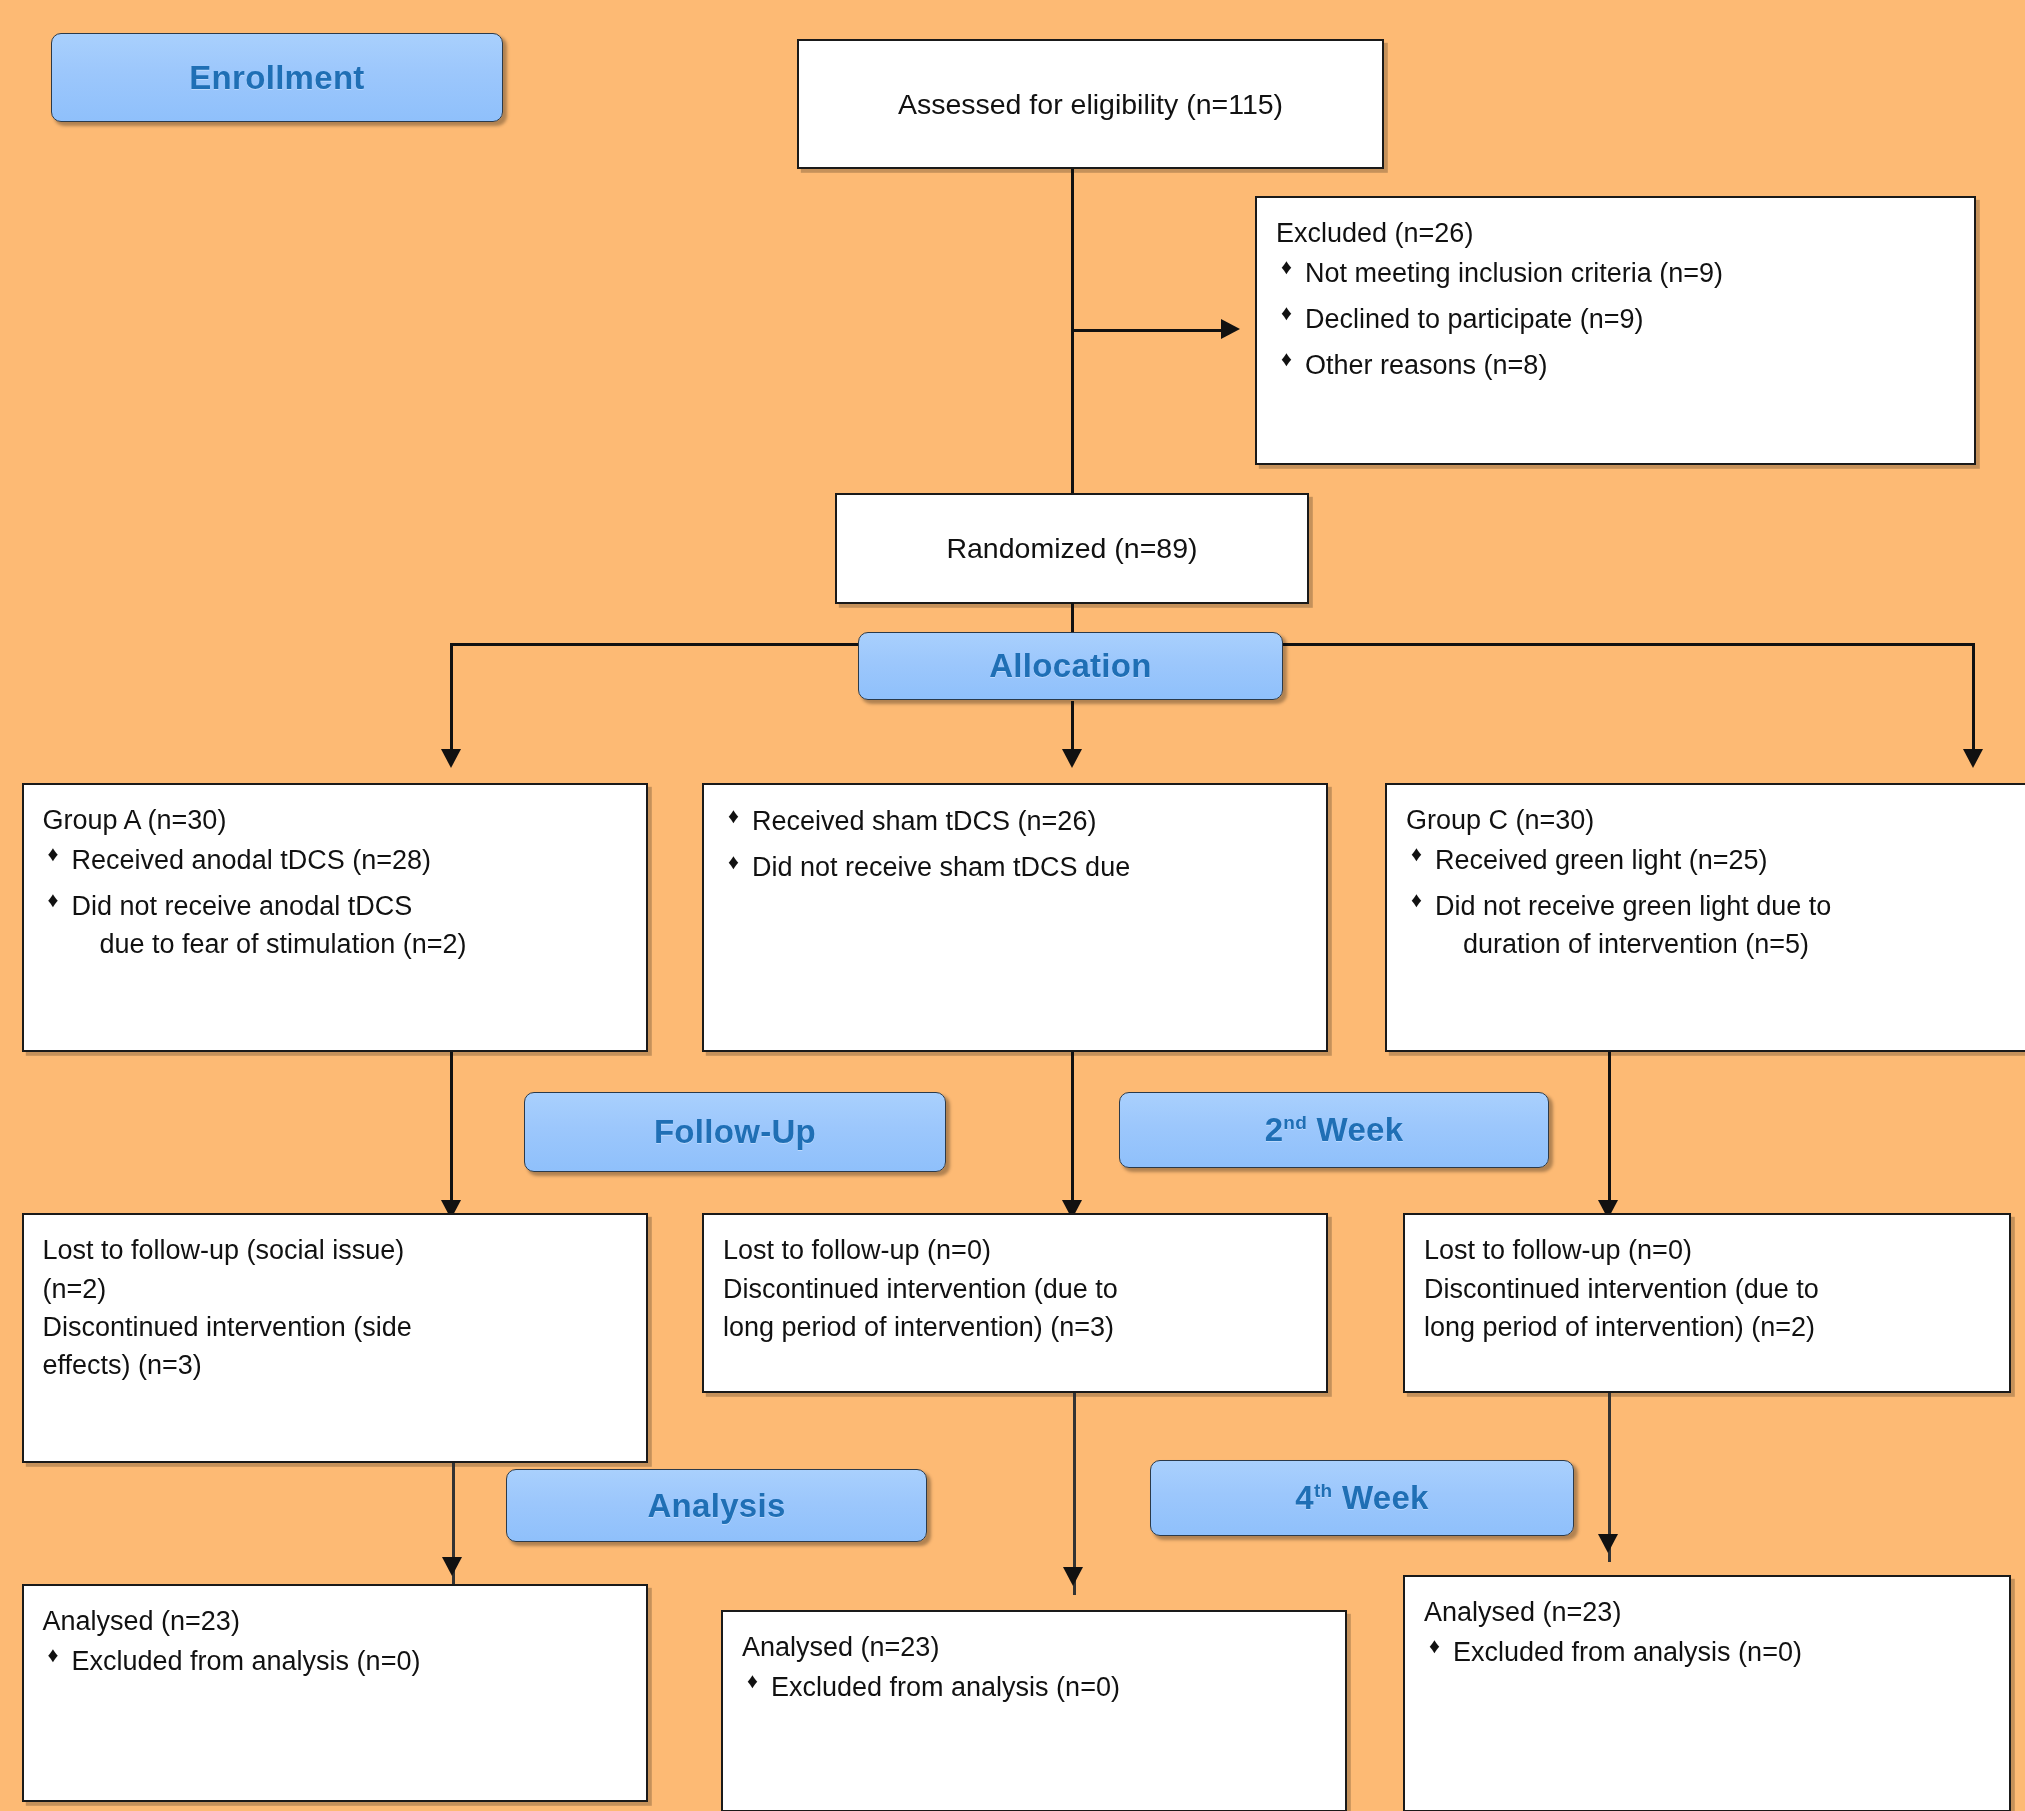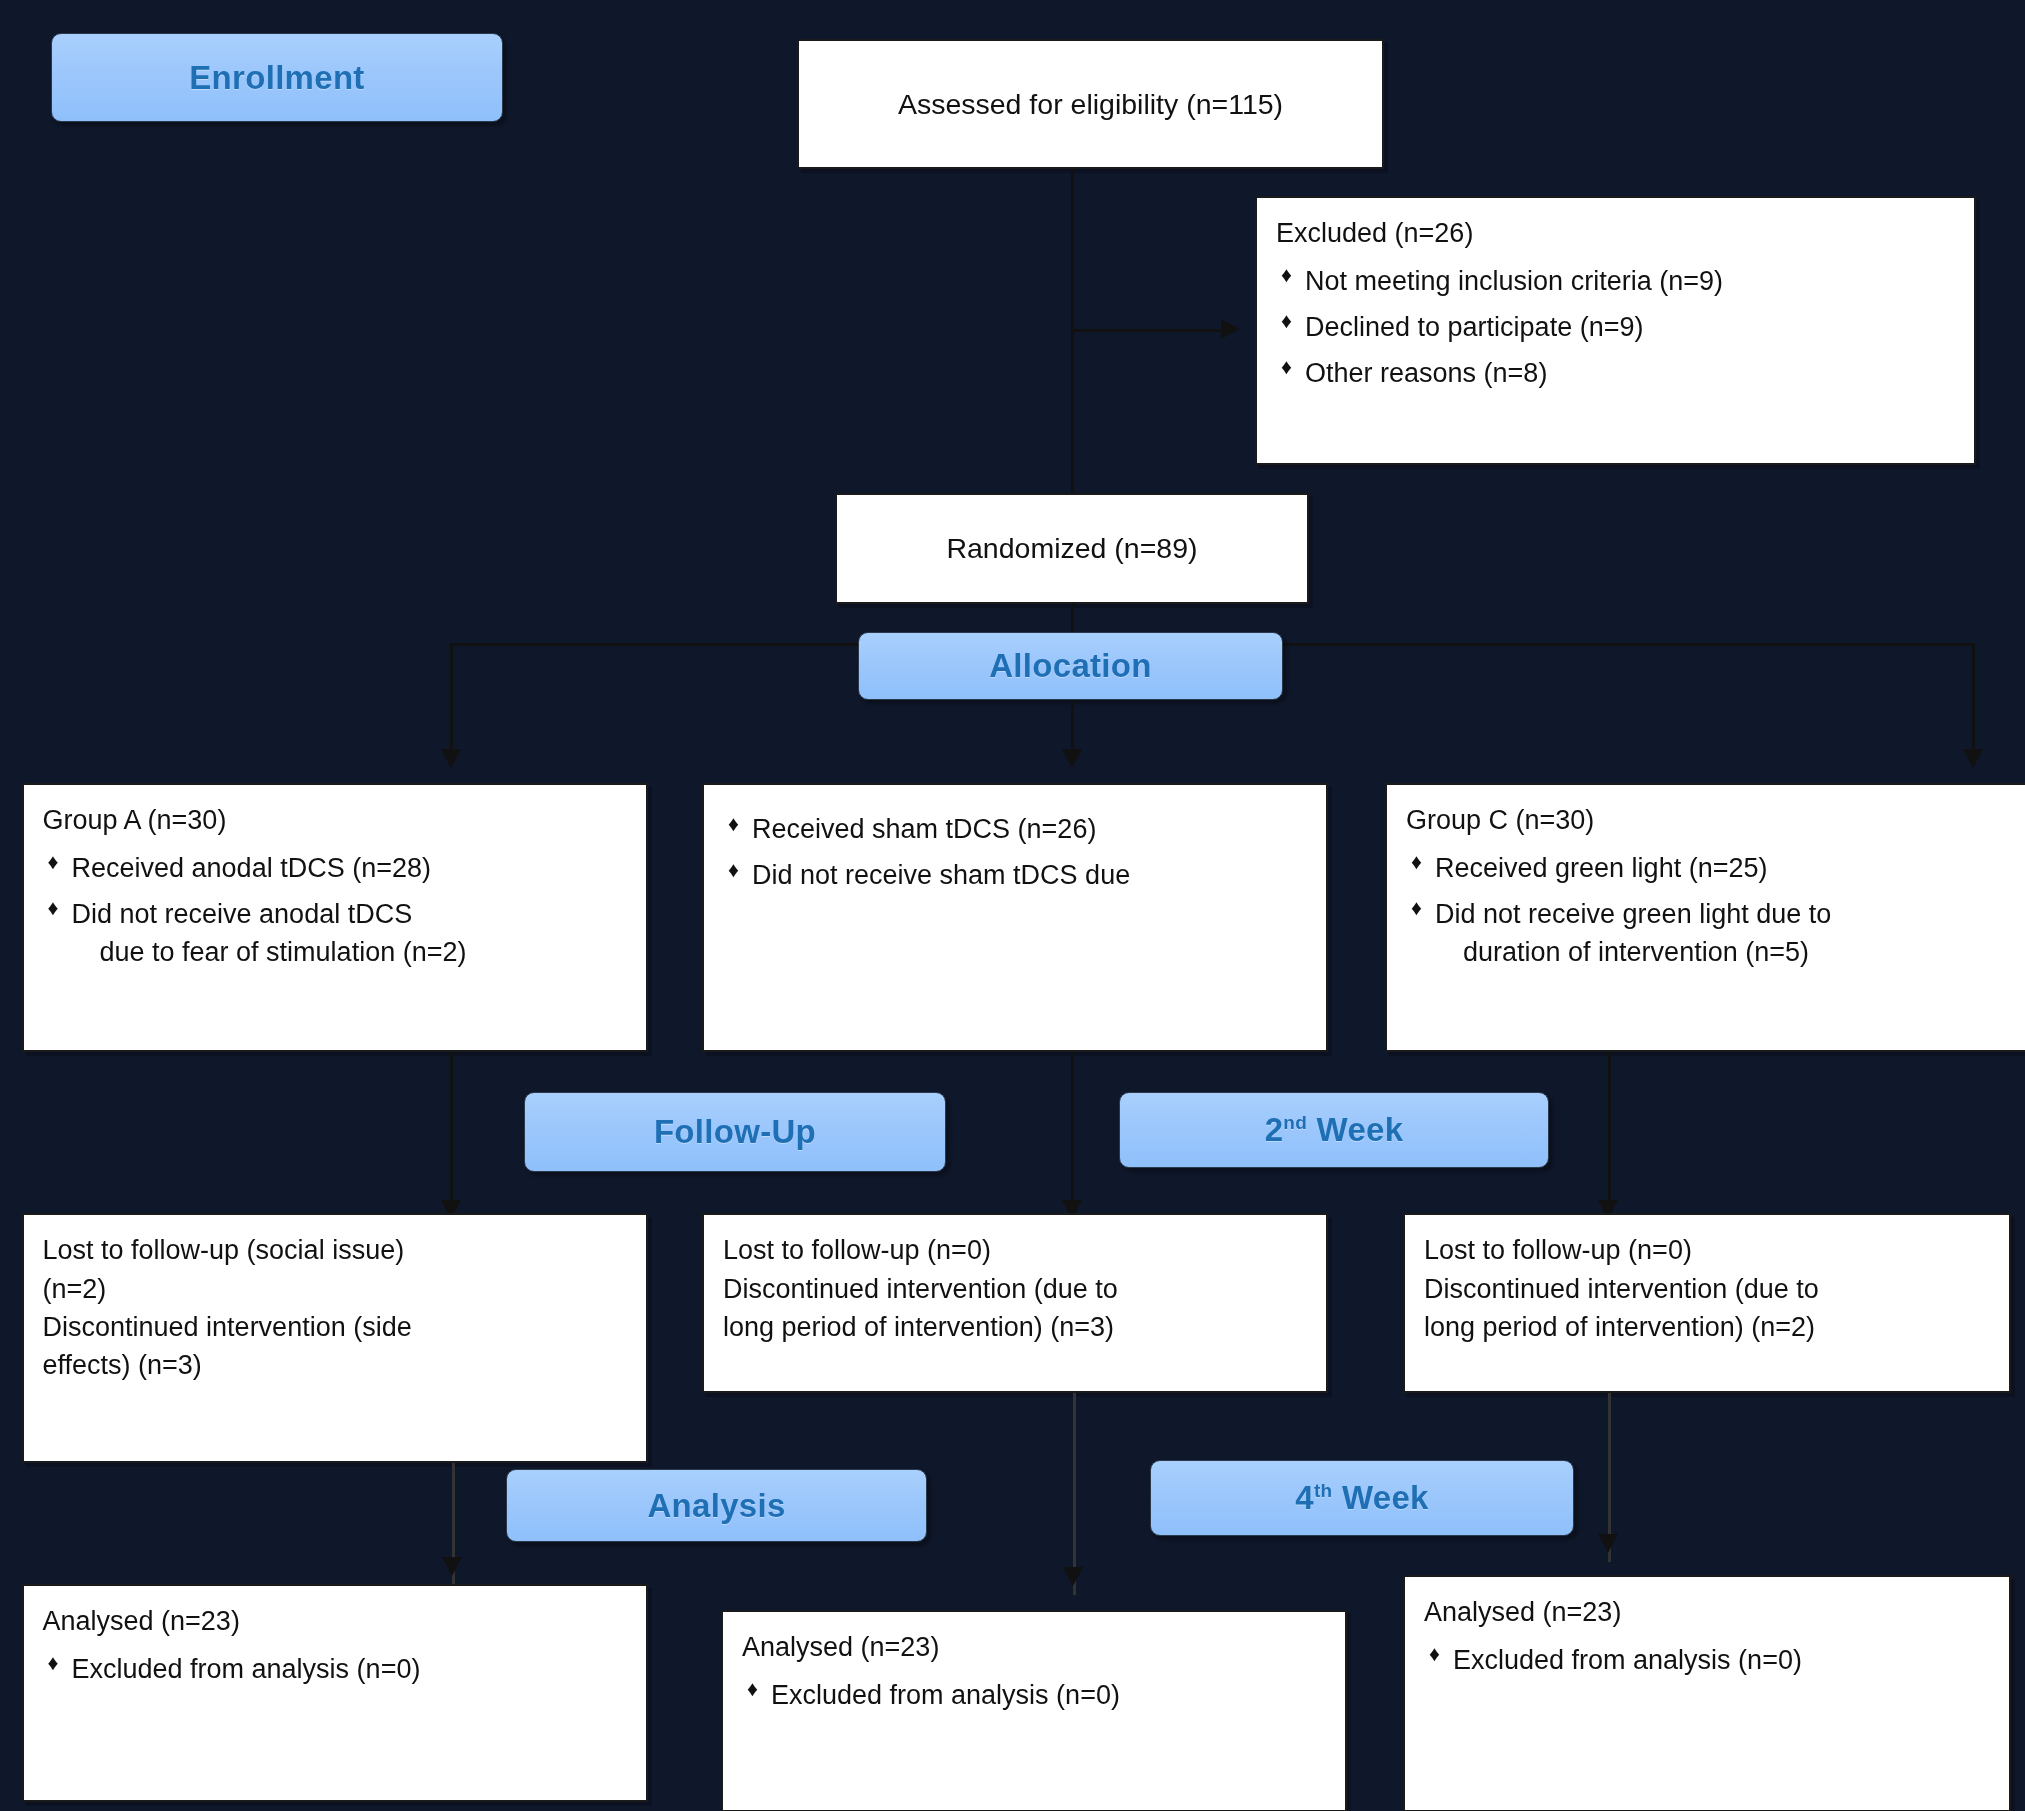--- a/index.html
+++ b/index.html
@@ -1,41 +1,41 @@
 <!DOCTYPE html>
 <html style="font-size:10px"><head>
 <meta charset="utf-8">
 <style>
   html,body{margin:0;padding:0;background:#ffffff;}
   body{font-family:"Liberation Sans", sans-serif;}
   #canvas{
     position:relative;
     width:2025px;height:1812px;
-    background:#0f172a;
+    background:#fdba74;
     overflow:hidden;
   }
   
   .box{
     position:absolute;
     box-sizing:border-box;
     background:#ffffff;
     border:2.5px solid #1a1a1a;
     box-shadow:3.8px 3.8px 0 rgba(0,0,0,0.22);
     font-size:27px;
     line-height:1.42;
     color:#111111;
     padding:16.4px 16.4px 16.4px 19px;
   }
   .box .title{display:block;white-space:nowrap;}
   .box.center-text{display:flex;align-items:center;justify-content:center;padding:0;}
   .box.center-text .title{font-size:28.5px;}
 
   ul.bul{
     list-style:none;
-    margin:9px 0 0 0;
+    margin:1px 0 0 0;
     padding:0;
   }
   ul.bul li{
     position:relative;
     padding-left:29px;
     margin:0 0 7.6px 0;
   }
   ul.bul li:before{
     content:"\2666";
     position:absolute;

